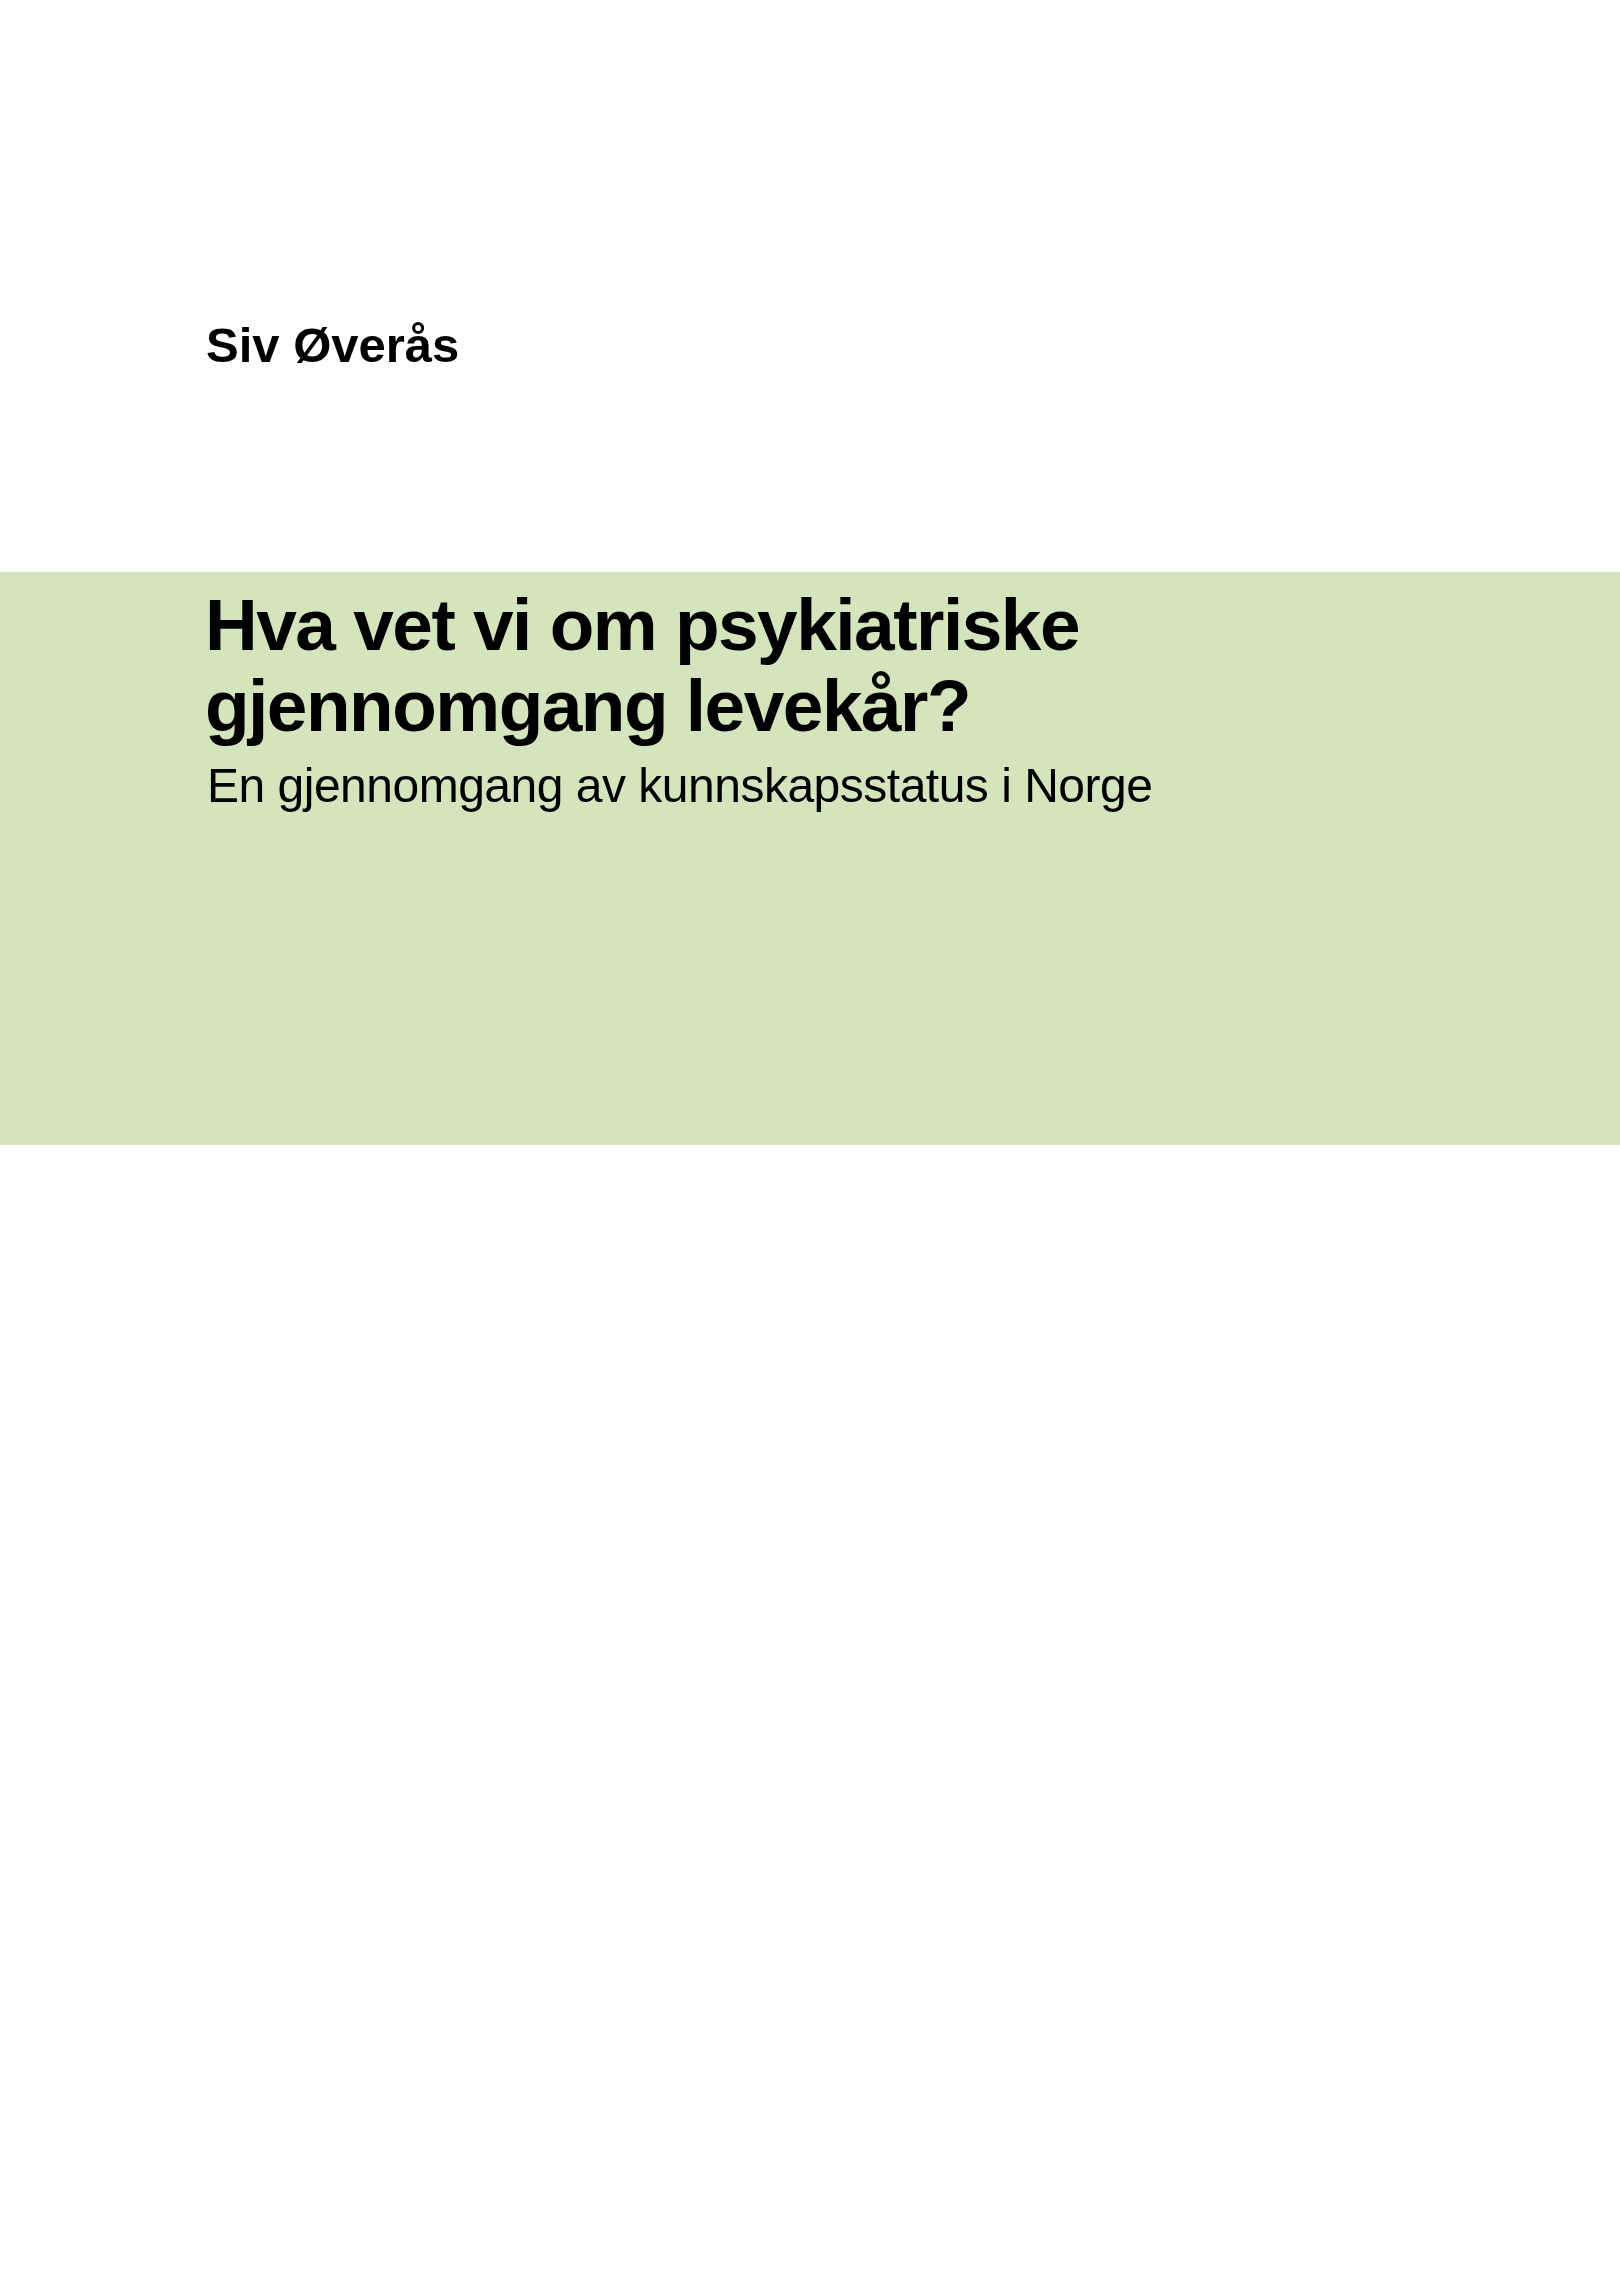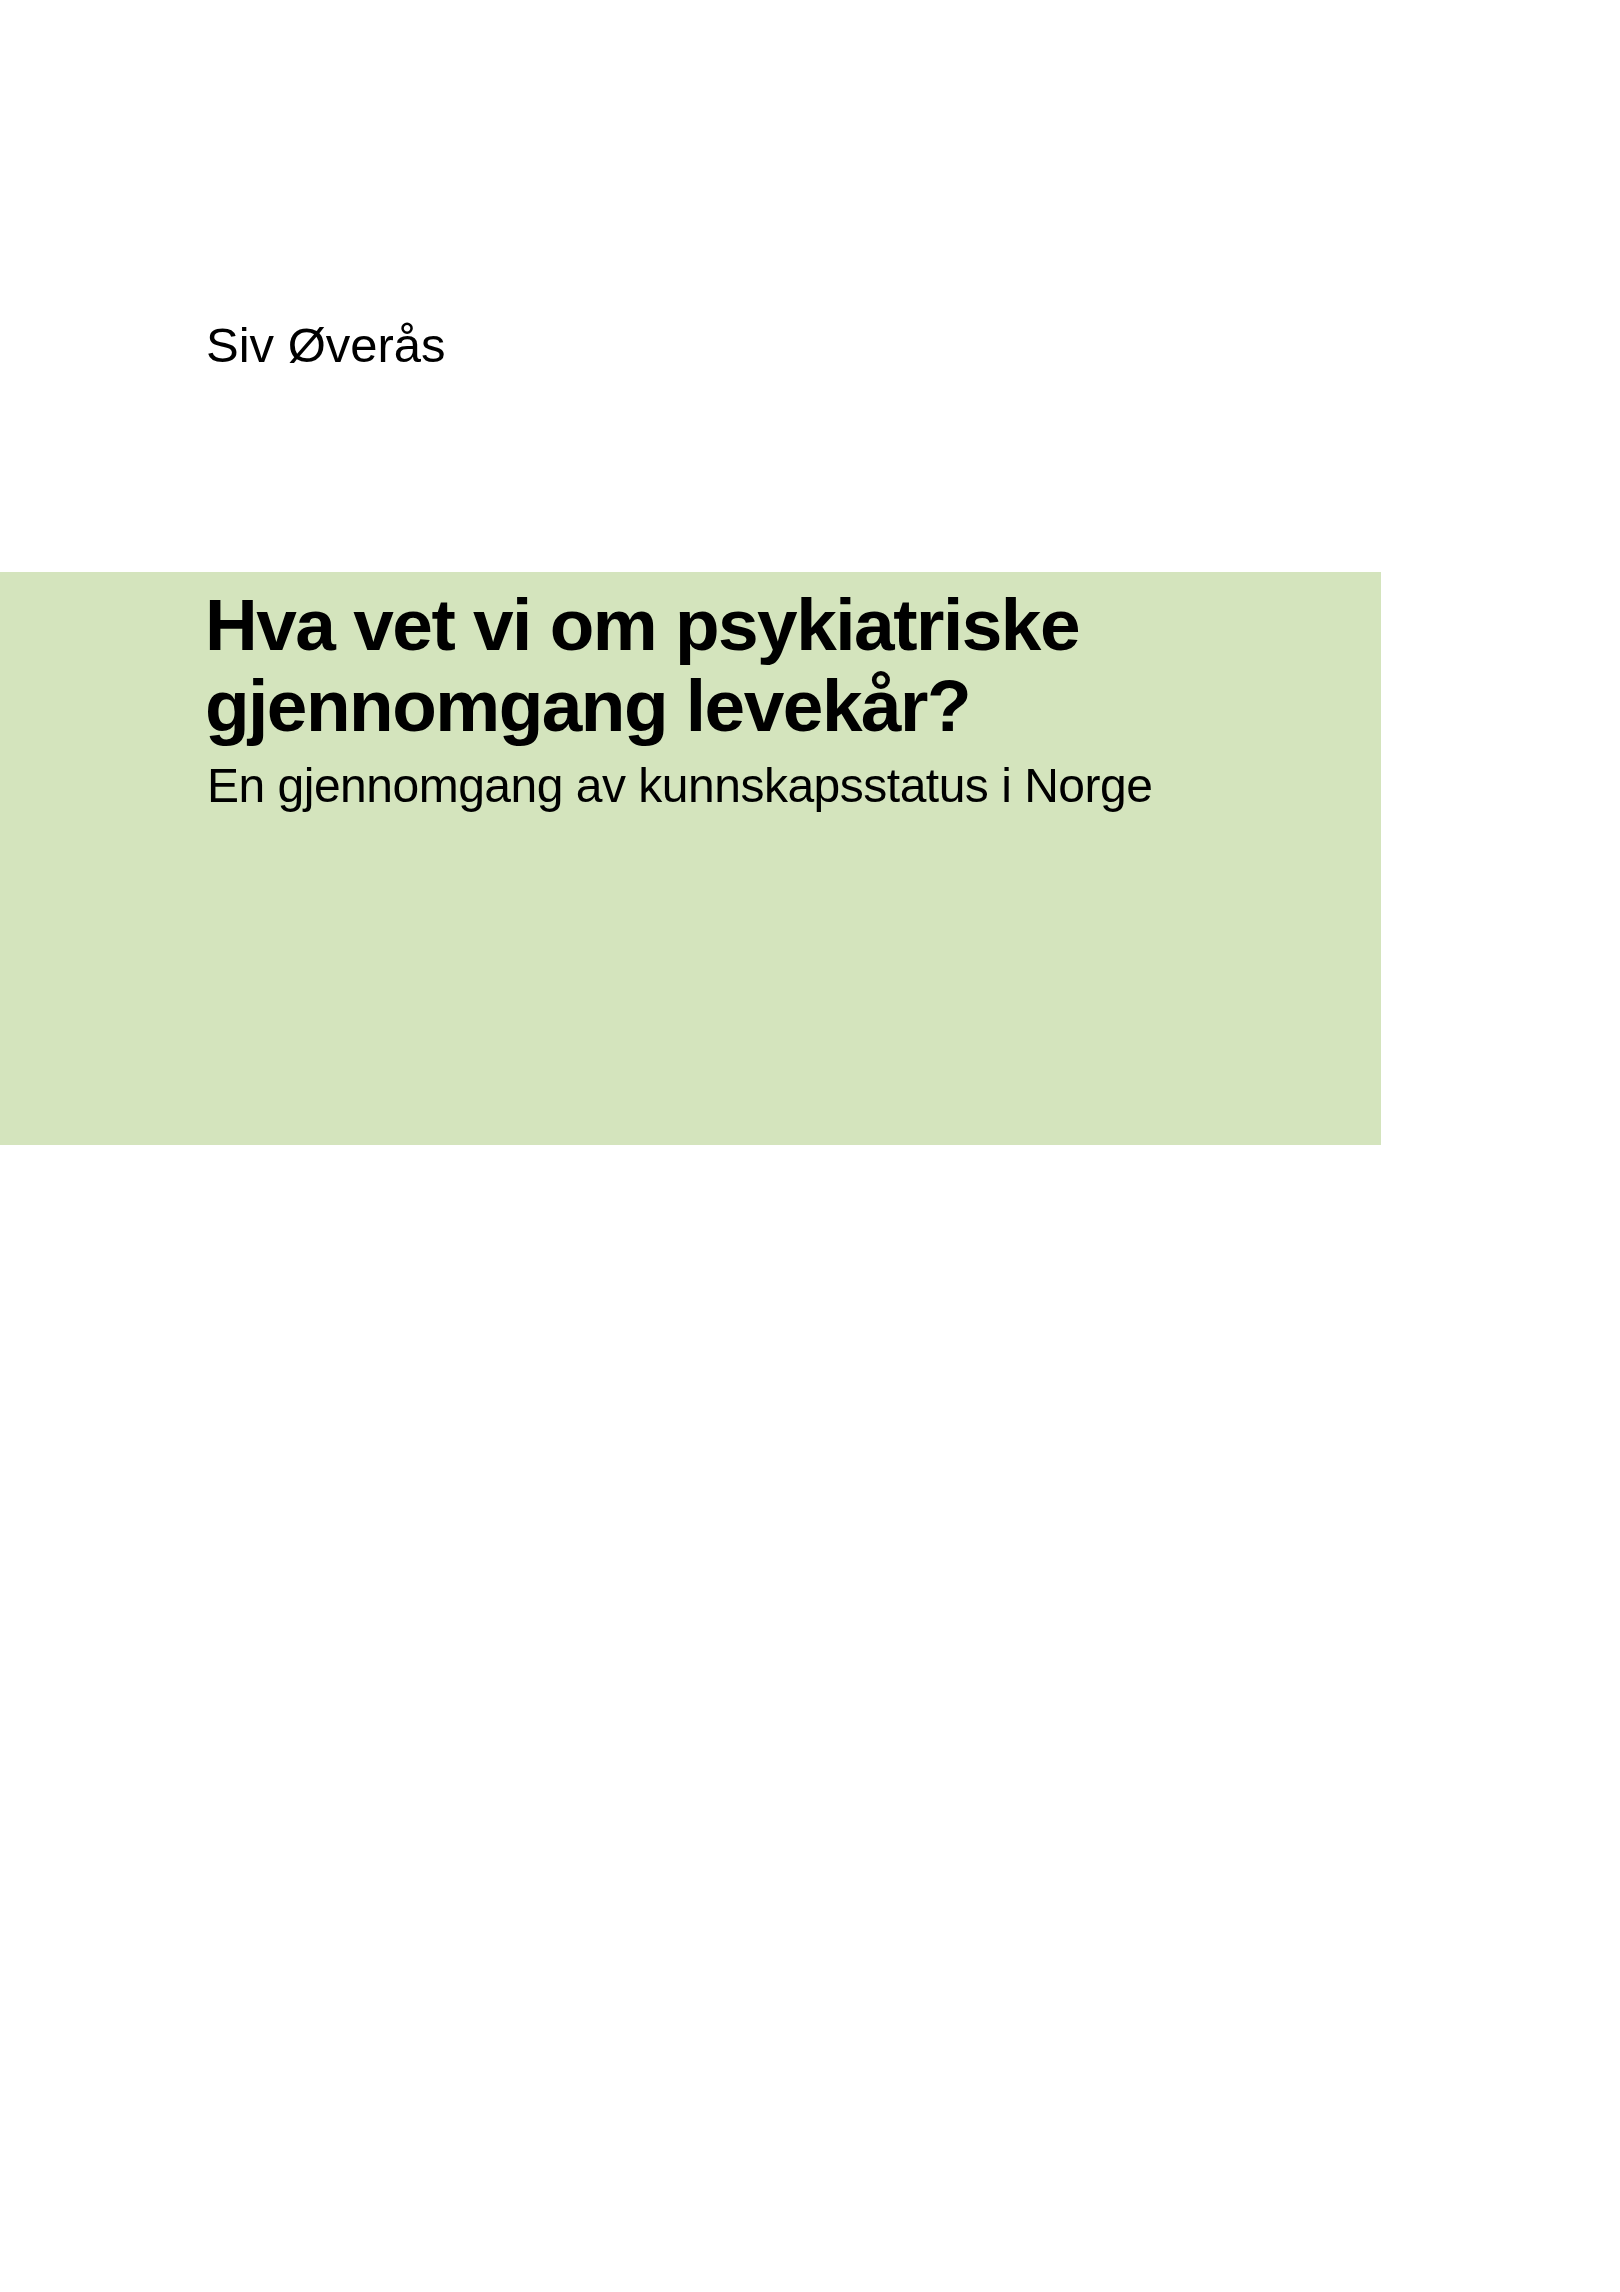--- a/index.html
+++ b/index.html
@@ -18,26 +18,27 @@
   }
   .author {
     position: absolute;
     left: 206px;
     top: 319px;
     font-size: 49px;
     line-height: 1.1;
     letter-spacing: 0;
     color: #000000;
     white-space: nowrap;
+    font-weight: bold;
   }
   .band {
     position: absolute;
     left: 0;
     top: 572px;
-    width: 1381px;
+    width: 1620px;
     height: 573px;
     background: #d4e4bd;
   }
   .title {
     position: absolute;
     left: 205px;
     top: 11.8px;
     margin: 0;
     font-size: 73px;
     font-weight: bold;

